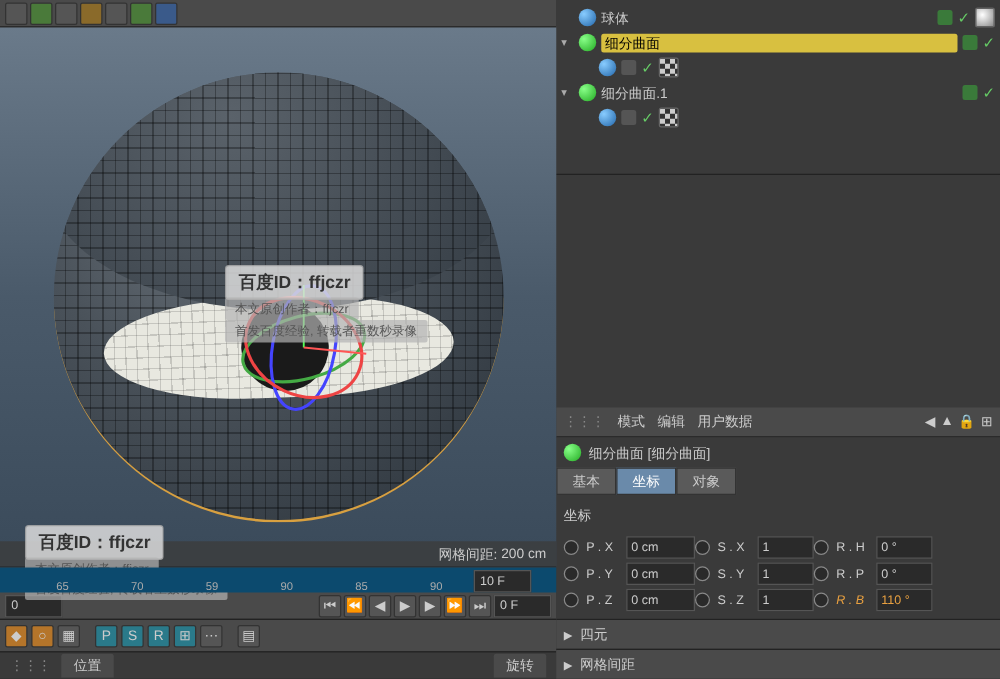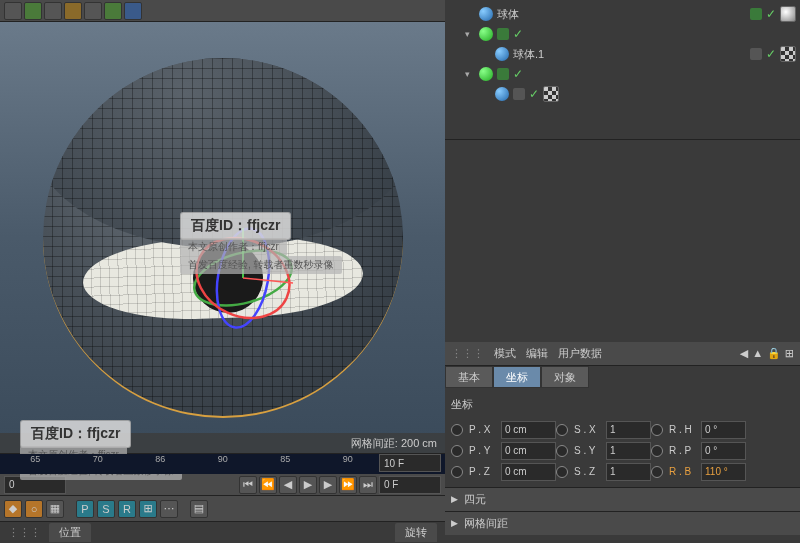--- a/index.html
+++ b/index.html
@@ -35,32 +35,32 @@
 .gizmo svg { width: 100%; height: 100%; overflow: visible; }
 
 .watermark { position: absolute; background: rgba(220,220,220,0.85); color: #333; padding: 4px 10px; border-radius: 3px; font-size: 14px; font-weight: bold; border: 1px solid rgba(0,0,0,0.2); }
 .watermark.wm1 { left: 180px; top: 190px; }
 .watermark.wm2 { left: 20px; top: 420px; }
 .watermark-sub { position: absolute; background: rgba(180,180,180,0.7); color: #555; font-size: 10px; padding: 2px 8px; border-radius: 2px; }
 
 .viewport-footer { position: absolute; bottom: 0; left: 0; right: 0; height: 20px; background: rgba(60,60,60,0.8); display: flex; align-items: center; justify-content: flex-end; padding: 0 8px; color: #ccc; font-size: 11px; }
 
 .timeline { height: 42px; background: #4a4a4a; border-top: 1px solid #222; display: flex; flex-direction: column; }
-.timeline-ruler { height: 20px; background: #0f172a; position: relative; display: flex; align-items: flex-start; padding: 0 4px; font-size: 9px; color: #aaa; }
+.timeline-ruler { height: 20px; background: #0c4a6e; position: relative; display: flex; align-items: flex-end; padding: 0 20px; font-size: 9px; color: #aaa; }
 .timeline-ruler span { flex: 1; text-align: center; }
 .timeline-controls { flex: 1; display: flex; align-items: center; gap: 2px; padding: 0 4px; }
-.frame-input { width: 62px; height: 18px; background: #2a2a2a; border: 1px solid #555; color: #ccc; font-size: 10px; padding: 0 4px; }
+.frame-input { width: 46px; height: 18px; background: #2a2a2a; border: 1px solid #555; color: #ccc; font-size: 10px; padding: 0 4px; }
 
 .toolbar-bottom { height: 26px; background: #4a4a4a; display: flex; align-items: center; gap: 3px; padding: 0 4px; border-top: 1px solid #222; }
 .bottom-tabs { height: 22px; background: #3a3a3a; display: flex; align-items: center; gap: 8px; padding: 0 8px; border-top: 1px solid #222; }
 .bottom-tab { padding: 2px 10px; background: #4a4a4a; border-radius: 2px 2px 0 0; cursor: pointer; font-size: 11px; }
 
 
 .objects-panel { min-height: 140px; background: #3a3a3a; border-bottom: 1px solid #222; padding: 4px 0; }
-.obj-row { display: flex; align-items: center; height: 20px; padding: 0 4px; gap: 4px; cursor: pointer; margin-left: 16px; }
+.obj-row { display: flex; align-items: center; height: 20px; padding: 0 4px; gap: 4px; cursor: pointer; }
 .obj-indent-1 { padding-left: 20px; }
 .obj-expand { width: 10px; color: #aaa; font-size: 9px; }
 .obj-icon { width: 14px; height: 14px; border-radius: 50%; display: inline-block; }
 .obj-icon.green { background: radial-gradient(circle at 30% 30%, #8f8, #2a2); }
 .obj-icon.blue { background: radial-gradient(circle at 30% 30%, #8cf, #26a); }
 .obj-name { flex: 1; font-size: 11px; }
 .obj-name.highlight { background: #d8c040; color: #000; padding: 0 3px; border-radius: 2px; }
 .obj-vis { width: 12px; height: 12px; background: #555; border-radius: 2px; }
 .obj-vis.on { background: #3a7a3a; }
 .obj-check { color: #6c6; font-size: 12px; }
@@ -76,21 +76,21 @@
 .attr-tabs { display: flex; gap: 0; height: 22px; }
 .attr-tab { padding: 3px 12px; background: #5a5a5a; border: 1px solid #333; cursor: pointer; font-size: 11px; }
 .attr-tab.active { background: #6a8aaa; color: #fff; }
 
 .coord-section { padding: 6px; }
 .coord-title { font-size: 11px; color: #ccc; margin-bottom: 6px; padding: 3px 0; }
 .coord-grid { display: grid; grid-template-columns: 18px 32px 55px 18px 32px 45px 18px 32px 45px; gap: 3px 0; align-items: center; font-size: 10px; }
 .coord-grid input { width: 100%; height: 18px; background: #2a2a2a; border: 1px solid #555; color: #ccc; font-size: 10px; padding: 0 3px; }
 .coord-grid .radio { width: 12px; height: 12px; border: 1px solid #888; border-radius: 50%; background: #2a2a2a; display: inline-block; }
 .coord-grid .label { color: #ccc; }
-.coord-grid .orange-label { color: #e8a040; }
+.coord-grid .orange-label { color: #e8a040; font-style: italic; }
 
 .panel-cat { display: flex; align-items: center; gap: 6px; padding: 4px 6px; background: #4a4a4a; border-top: 1px solid #222; cursor: pointer; font-size: 11px; }
 .panel-cat .arrow { font-size: 9px; }
 </style>
 </head>
 <body>
 
 <div class="main-layout">
 
   <div class="left-panel">
@@ -139,21 +139,21 @@
     </div>
 
     <div class="watermark wm2">百度ID：ffjczr</div>
     <div class="watermark-sub" style="left:20px;top:446px">本文原创作者：ffjczr</div>
     <div class="watermark-sub" style="left:20px;top:462px">首发百度经验, 转载者重数秒录像</div>
 
     <div class="timeline">
       <div class="timeline-ruler">
         <span>65</span>
         <span>70</span>
-        <span>86</span>
+        <span>59</span>
         <span>90</span>
         <span>85</span>
         <span>90</span>
         <input class="frame-input" value="10 F" style="">
       </div>
       <div class="timeline-controls">
         <input class="frame-input" value="0" style="">
         <div style="flex:1"></div>
         <div class="tool-icon">⏮</div>
         <div class="tool-icon">⏪</div>
@@ -194,34 +194,35 @@
         <span class="obj-expand"></span>
         <span class="obj-icon blue"></span>
         <span class="obj-name">球体</span>
         <span class="obj-vis on"></span>
         <span class="obj-check">✓</span>
         <span class="obj-tag sphere"></span>
       </div>
       <div class="obj-row">
         <span class="obj-expand">▾</span>
         <span class="obj-icon green"></span>
+        <span class="obj-name highlight">细分曲面</span>
         <span class="obj-vis on"></span>
         <span class="obj-check">✓</span>
       </div>
       <div class="obj-row obj-indent-1">
         <span class="obj-expand"></span>
         <span class="obj-icon blue"></span>
-        <span class="obj-name">球体.1</span>
         <span class="obj-vis"></span>
         <span class="obj-check">✓</span>
         <span class="obj-tag checker"></span>
       </div>
       <div class="obj-row">
         <span class="obj-expand">▾</span>
         <span class="obj-icon green"></span>
+        <span class="obj-name">细分曲面.1</span>
         <span class="obj-vis on"></span>
         <span class="obj-check">✓</span>
       </div>
       <div class="obj-row obj-indent-1">
         <span class="obj-expand"></span>
         <span class="obj-icon blue"></span>
         <span class="obj-vis"></span>
         <span class="obj-check">✓</span>
         <span class="obj-tag checker"></span>
       </div>
@@ -236,20 +237,24 @@
         <span>编辑</span>
         <span>用户数据</span>
         <div class="attr-header-right">
           <span class="attr-arrow">◀</span>
           <span class="attr-arrow">▲</span>
           <span class="attr-arrow">🔒</span>
           <span class="attr-arrow">⊞</span>
         </div>
       </div>
 
+      <div class="obj-title">
+        <span class="obj-icon green"></span>
+        <span>细分曲面 [细分曲面]</span>
+      </div>
 
       <div class="attr-tabs">
         <div class="attr-tab">基本</div>
         <div class="attr-tab active">坐标</div>
         <div class="attr-tab">对象</div>
       </div>
 
       <div class="coord-section">
         <div class="coord-title">坐标</div>
         <div class="coord-grid">

